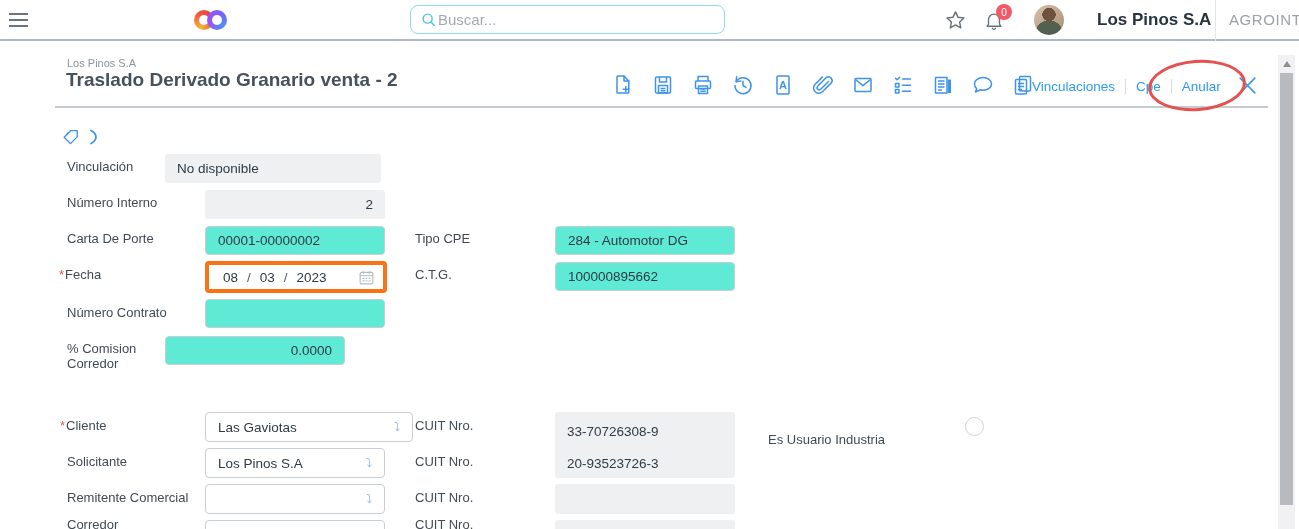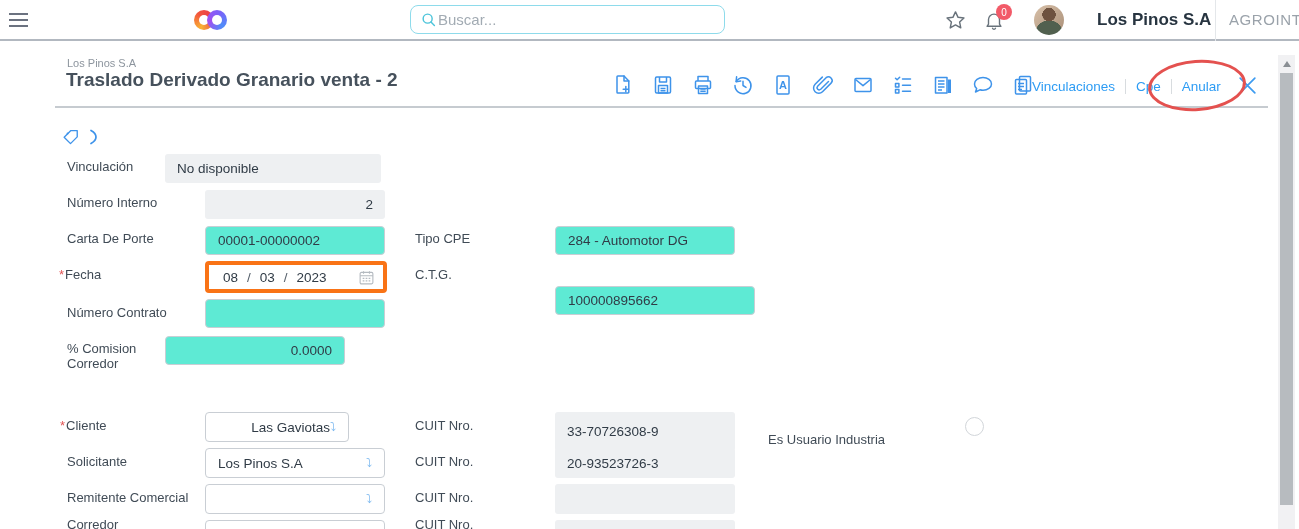--- a/index.html
+++ b/index.html
@@ -223,33 +223,33 @@
     <span class="dsep">/</span>
     <span>2023</span>
     <svg class="cal" width="17" height="17" viewBox="0 0 20 20" fill="none" stroke="#b4bac0" stroke-width="1.3">
       <rect x="2.5" y="4" width="15" height="13.5" rx="1.5"></rect>
         <path d="M6.5 2.5v3M13.5 2.5v3M2.5 8h15"></path>
       <path d="M5.5 11h2M9 11h2M12.5 11h2M5.5 14h2M9 14h2M12.5 14h2" stroke-width="1.6"></path>
     </svg>
   </div>
 
   <div class="lbl" style="left:415px; top:267px;">C.T.G.</div>
-  <div class="field input" style="left:555px; top:262px; width:200px;margin-top:24px;">100000895662</div>
+  <div class="field input" style="left:555px; top:262px; width:180px;">100000895662</div>
 
   <div class="lbl" style="left:67px; top:305px;">Número Contrato</div>
   <div class="field input" style="left:205px; top:299px; width:180px;"></div>
 
   <div class="lbl" style="left:67px; top:341px;">
     <div>% Comision</div>
     <div>Corredor</div>
   </div>
   <div class="field input right" style="left:165px; top:336px; width:180px;">0.0000</div>
 
   <div class="lbl" style="left:60px; top:418px;"><span class="req">*</span><span>Cliente</span></div>
-  <div class="field select" style="left:205px; top:412px; width:144px; height:30px;justify-content:flex-end;">
+  <div class="field select" style="left:205px; top:412px; width:208px; height:30px;">
     <span>Las Gaviotas</span>
     <span class="chev">⤵</span>
   </div>
   <div class="lbl" style="left:415px; top:418px;">CUIT Nro.</div>
   <div class="field ro" style="left:555px; top:412px; width:180px; height:39px;">33-70726308-9</div>
   <div class="lbl" style="left:768px; top:420px;margin-top:12px;">Es Usuario Industria</div>
   <div class="radio"></div>
 
   <div class="lbl" style="left:67px; top:454px;">Solicitante</div>
   <div class="field select" style="left:205px; top:448px; width:180px; height:30px;">

